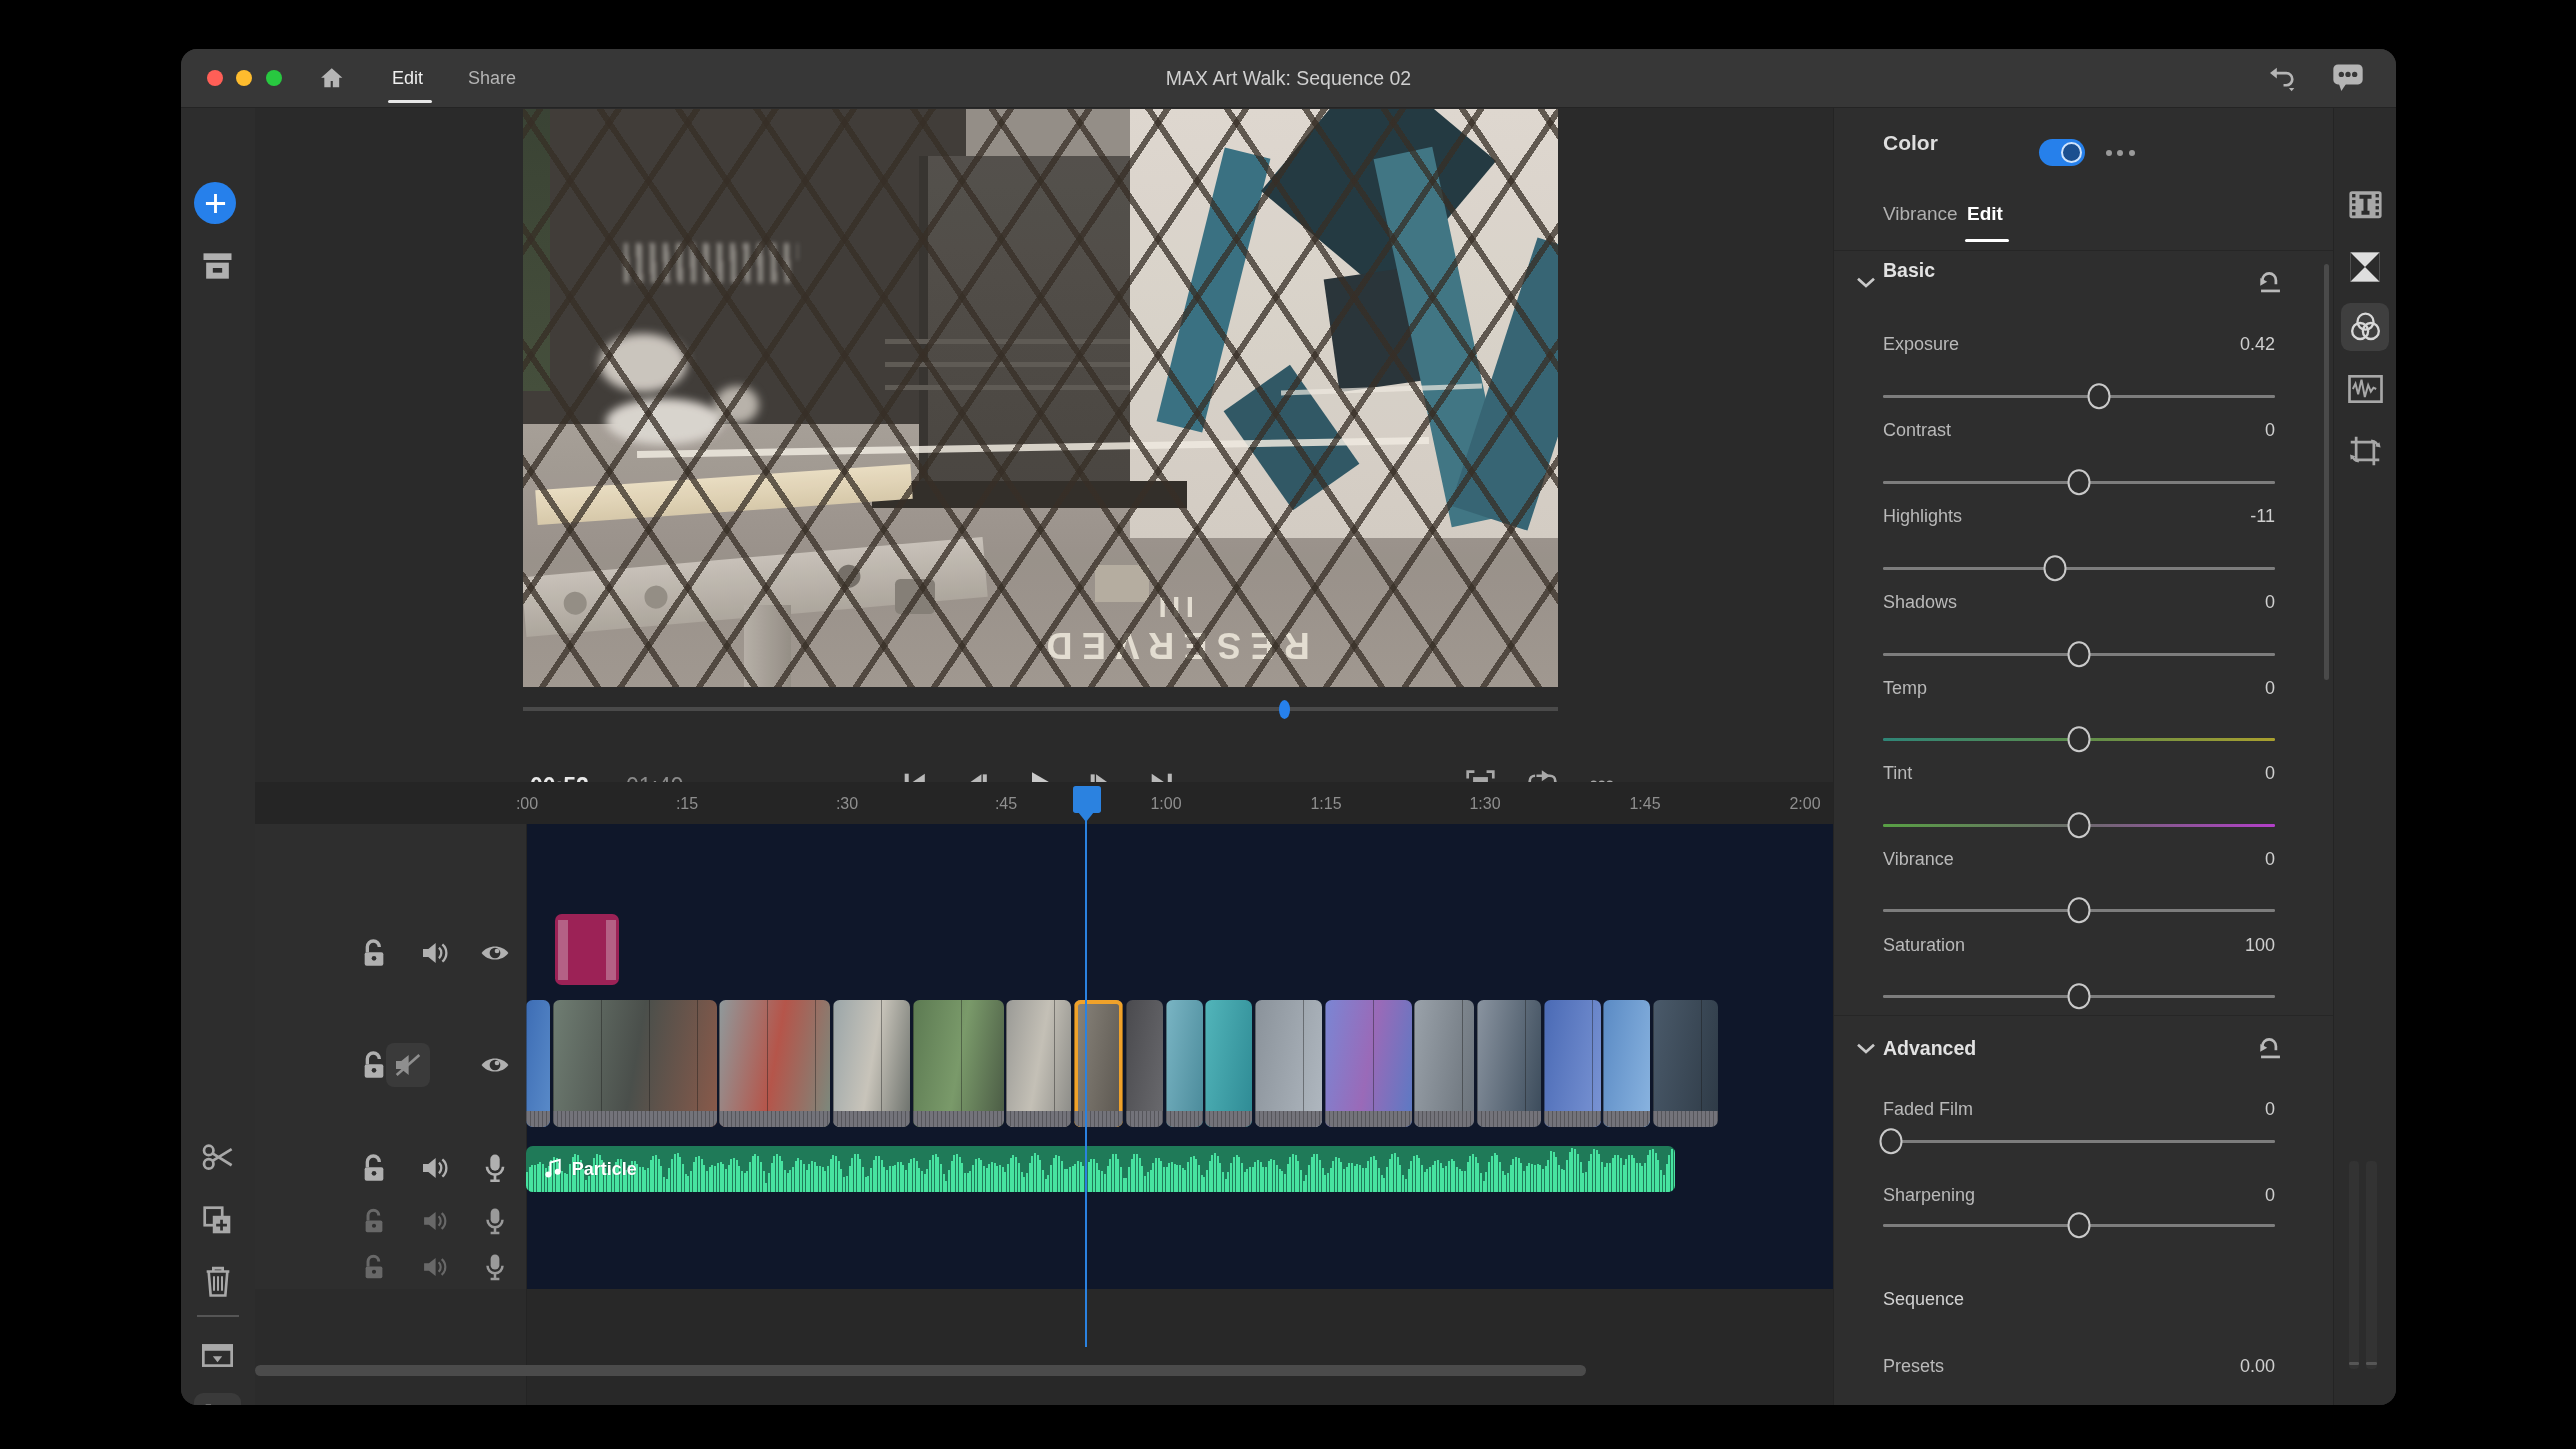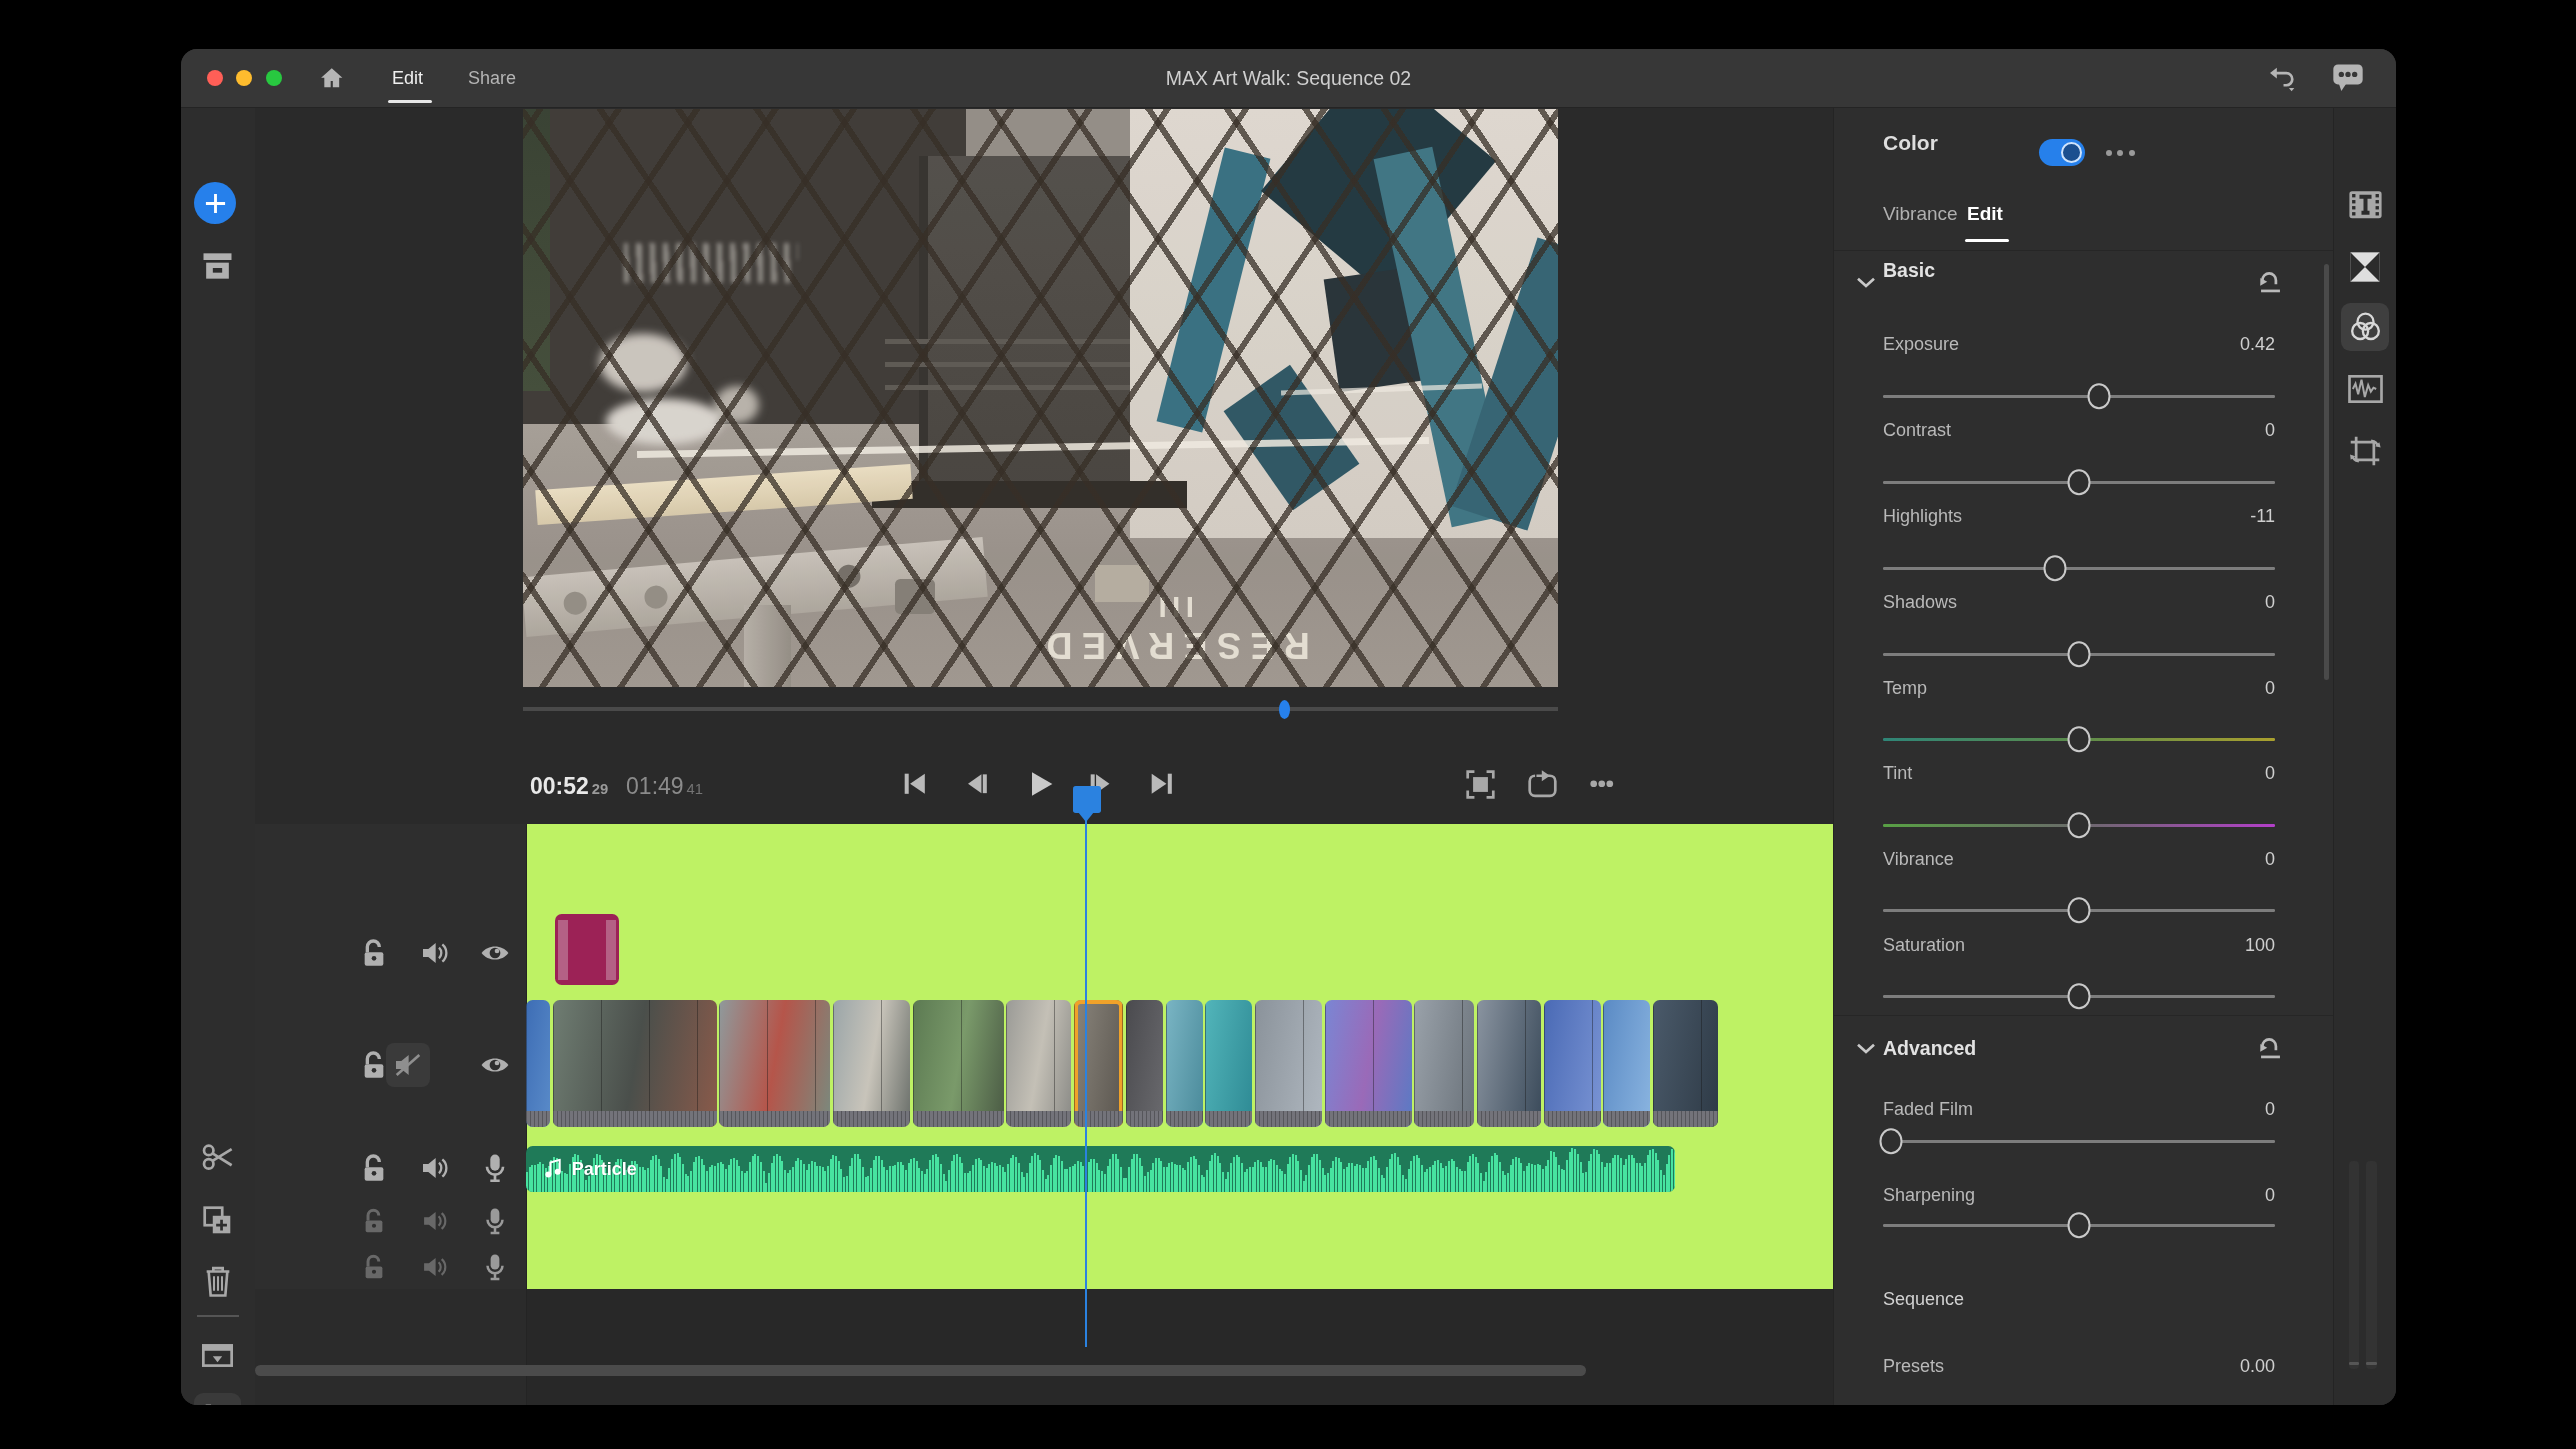--- a/index.html
+++ b/index.html
@@ -67,21 +67,21 @@
   
   .tc1{font-size:23px;color:#e8e8e8;font-weight:bold;}
   .tcf{font-size:14.8px;color:#9a9a9a;font-weight:bold;}
   .tc2{font-size:23px;color:#8b8b8b;}
   .tcf2{font-size:14.8px;color:#747474;}
   .tbtn{position:absolute;top:656px;width:40px;height:40px;display:flex;align-items:center;justify-content:center;}
   
   #ruler{position:absolute;left:0;top:674px;width:1578px;height:43px;background:#252525;border-bottom:1.3px solid #1e1e1e;}
   .tick{position:absolute;top:0;height:43px;line-height:43px;font-size:16px;color:#8f8f8f;transform:translateX(-50%);}
   
-  .row{position:absolute;left:0;width:1578px;background:#bef264;border-bottom:1.3px solid #1f1f1f;}
+  .row{position:absolute;left:0;width:1578px;background:#0f172a;border-bottom:1.3px solid #1f1f1f;}
   #row-a{top:716px;height:45px;} #row-b{top:761px;height:42px;}
   #row-v2{top:803px;height:83px;} #row-v1{top:885px;height:144px;}
   #row-a1{top:1029px;height:61px;} #row-a2{top:1090px;height:46px;} #row-a3{top:1136px;height:45px;}
   #row-rest{top:1181px;height:116px;background:#282828;border-bottom:none;}
   .hdrcol{position:absolute;left:0;top:0;width:271px;height:100%;background:#2e2e2e;border-right:1.3px solid #242424;}
   .trk-ic{position:absolute;transform:translate(-50%,-50%);display:flex;align-items:center;justify-content:center;}
   .dim .trk-ic{opacity:.45;}
   #mute-bg{position:absolute;left:153px;top:50%;transform:translate(-50%,-50%);width:44px;height:44px;background:#3a3a3a;border-radius:8px;}
   
   #pink-clip{position:absolute;left:300px;top:3.4px;width:64px;height:71px;background:#9c2256;border-radius:6.7px;}
@@ -318,20 +318,33 @@
           <circle cx="34" cy="22" r="5" fill="#a8a8a8"></circle>
       </svg>
     </div>
     <div class="tbtn" style="left:1603px;">
       <svg width="29.5" height="29.5" viewBox="0 0 44 44">
         <rect x="6" y="12" width="32" height="7" rx="2" fill="#a8a8a8"></rect>
           <rect x="6" y="26" width="32" height="7" rx="2" fill="#a8a8a8"></rect>
       </svg>
     </div>
 
+    <div id="ruler">
+        <div id="ticks">
+          <span class="tick" style="left: 272px;">:00</span>
+          <span class="tick" style="left: 432px;">:15</span>
+          <span class="tick" style="left: 592px;">:30</span>
+          <span class="tick" style="left: 751px;">:45</span>
+          <span class="tick" style="left: 911px;">1:00</span>
+          <span class="tick" style="left: 1071px;">1:15</span>
+          <span class="tick" style="left: 1230px;">1:30</span>
+          <span class="tick" style="left: 1390px;">1:45</span>
+          <span class="tick" style="left: 1550px;">2:00</span>
+        </div>
+      </div>
 
     <div class="row" id="row-a">
         <div class="hdrcol"></div>
       </div>
     <div class="row" id="row-b">
         <div class="hdrcol"></div>
       </div>
 
     <div class="row" id="row-v2">
       <div class="hdrcol">

